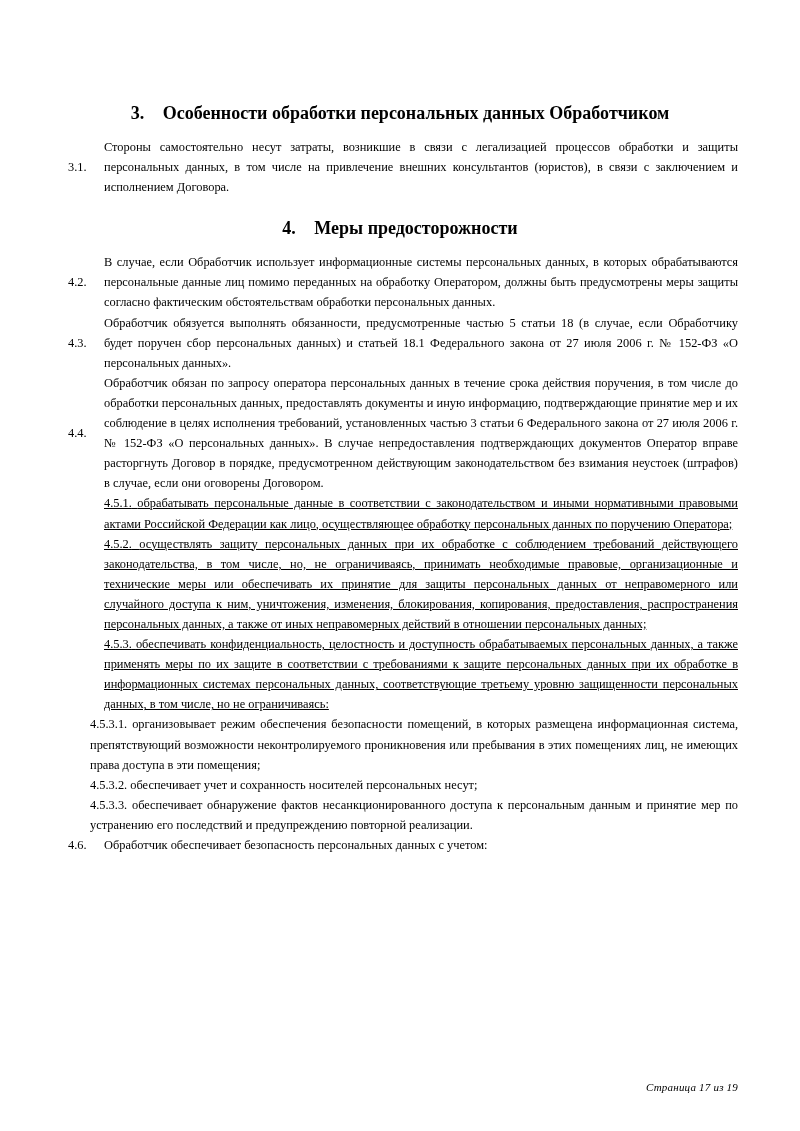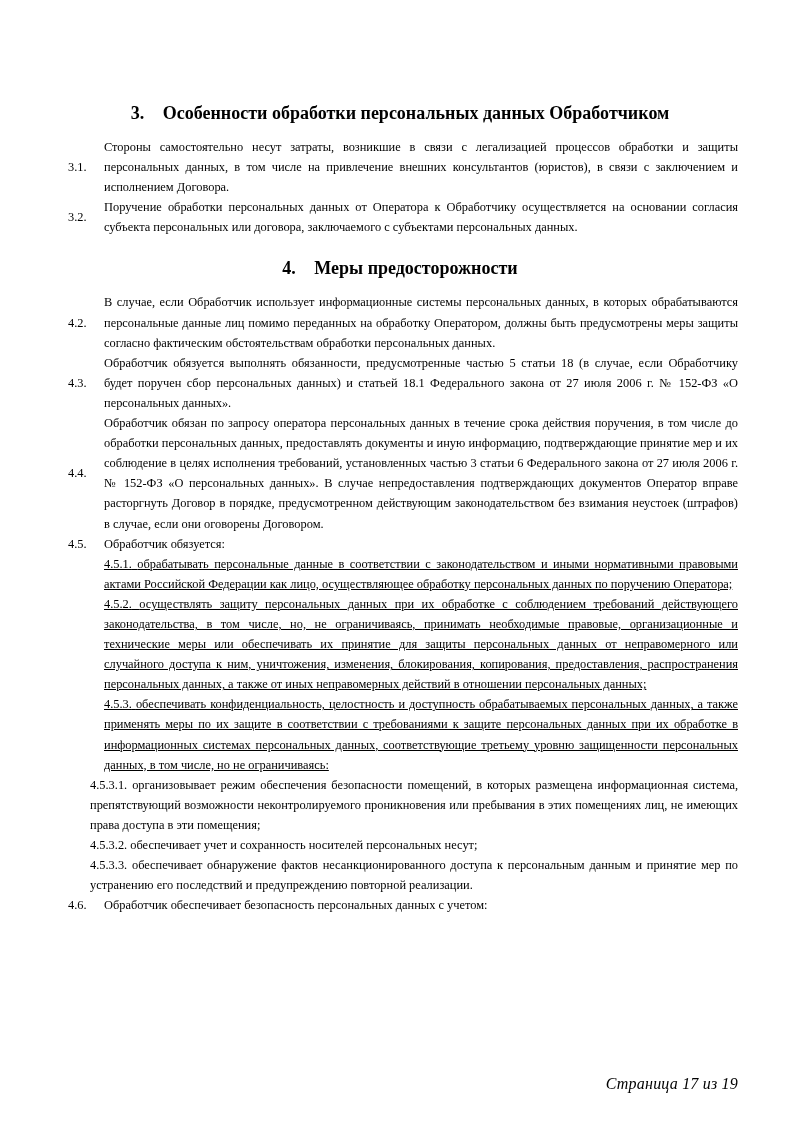--- a/index.html
+++ b/index.html
@@ -69,44 +69,40 @@
   .subsub {
     margin-left: 28px;
     text-align: justify;
     text-justify: inter-word;
   }
   .footer {
     position: absolute;
     right: 62px;
     bottom: 34px;
     font-style: italic;
-    font-size: 16px;
+    font-size: 11px;
     letter-spacing: 0.2px;
   }
 </style>
 </head>
 <body>
 
 <div class="page">
   <div class="doc-body">
 
     <h2 class="section-heading">
       <span class="num">3.</span>
       <span>Особенности обработки персональных данных Обработчиком</span>
     </h2>
 
     <div class="clause">
       <div class="cnum">3.1.</div>
       <div class="ctext">Стороны самостоятельно несут затраты, возникшие в связи с легализацией процессов обработки и защиты персональных данных, в том числе на привлечение внешних консультантов (юристов), в связи с заключением и исполнением Договора.</div>
     </div>
 
-    <div class="clause">
-      <div class="cnum">3.2.</div>
-      <div class="ctext">Поручение обработки персональных данных от Оператора к Обработчику осуществляется на основании согласия субъекта персональных или договора, заключаемого с субъектами персональных данных.</div>
-    </div>
 
     <div class="spacer-block"></div>
 
     <h2 class="section-heading">
       <span class="num">4.</span>
       <span>Меры предосторожности</span>
     </h2>
 
 
     <div class="clause">
@@ -117,24 +113,20 @@
     <div class="clause">
       <div class="cnum">4.3.</div>
       <div class="ctext">Обработчик обязуется выполнять обязанности, предусмотренные частью 5 статьи 18 (в случае, если Обработчику будет поручен сбор персональных данных) и статьей 18.1 Федерального закона от 27 июля 2006 г. № 152-ФЗ «О персональных данных».</div>
     </div>
 
     <div class="clause">
       <div class="cnum">4.4.</div>
       <div class="ctext">Обработчик обязан по запросу оператора персональных данных в течение срока действия поручения, в том числе до обработки персональных данных, предоставлять документы и иную информацию, подтверждающие принятие мер и их соблюдение в целях исполнения требований, установленных частью 3 статьи 6 Федерального закона от 27 июля 2006 г. № 152-ФЗ «О персональных данных». В случае непредоставления подтверждающих документов Оператор вправе расторгнуть Договор в порядке, предусмотренном действующим законодательством без взимания неустоек (штрафов) в случае, если они оговорены Договором.</div>
     </div>
 
-    <div class="clause">
-      <div class="cnum">4.5.</div>
-      <div class="ctext">Обработчик обязуется:</div>
-    </div>
 
     <div class="sub">
       <span class="snum">4.5.1.</span>
       <span>обрабатывать персональные данные в соответствии с законодательством и иными нормативными правовыми актами Российской Федерации как лицо, осуществляющее обработку персональных данных по поручению Оператора;</span>
     </div>
 
     <div class="sub">
       <span class="snum">4.5.2.</span>
       <span>осуществлять защиту персональных данных при их обработке с соблюдением требований действующего законодательства, в том числе, но, не ограничиваясь, принимать необходимые правовые, организационные и технические меры или обеспечивать их принятие для защиты персональных данных от неправомерного или случайного доступа к ним, уничтожения, изменения, блокирования, копирования, предоставления, распространения персональных данных, а также от иных неправомерных действий в отношении персональных данных;</span>
     </div>

